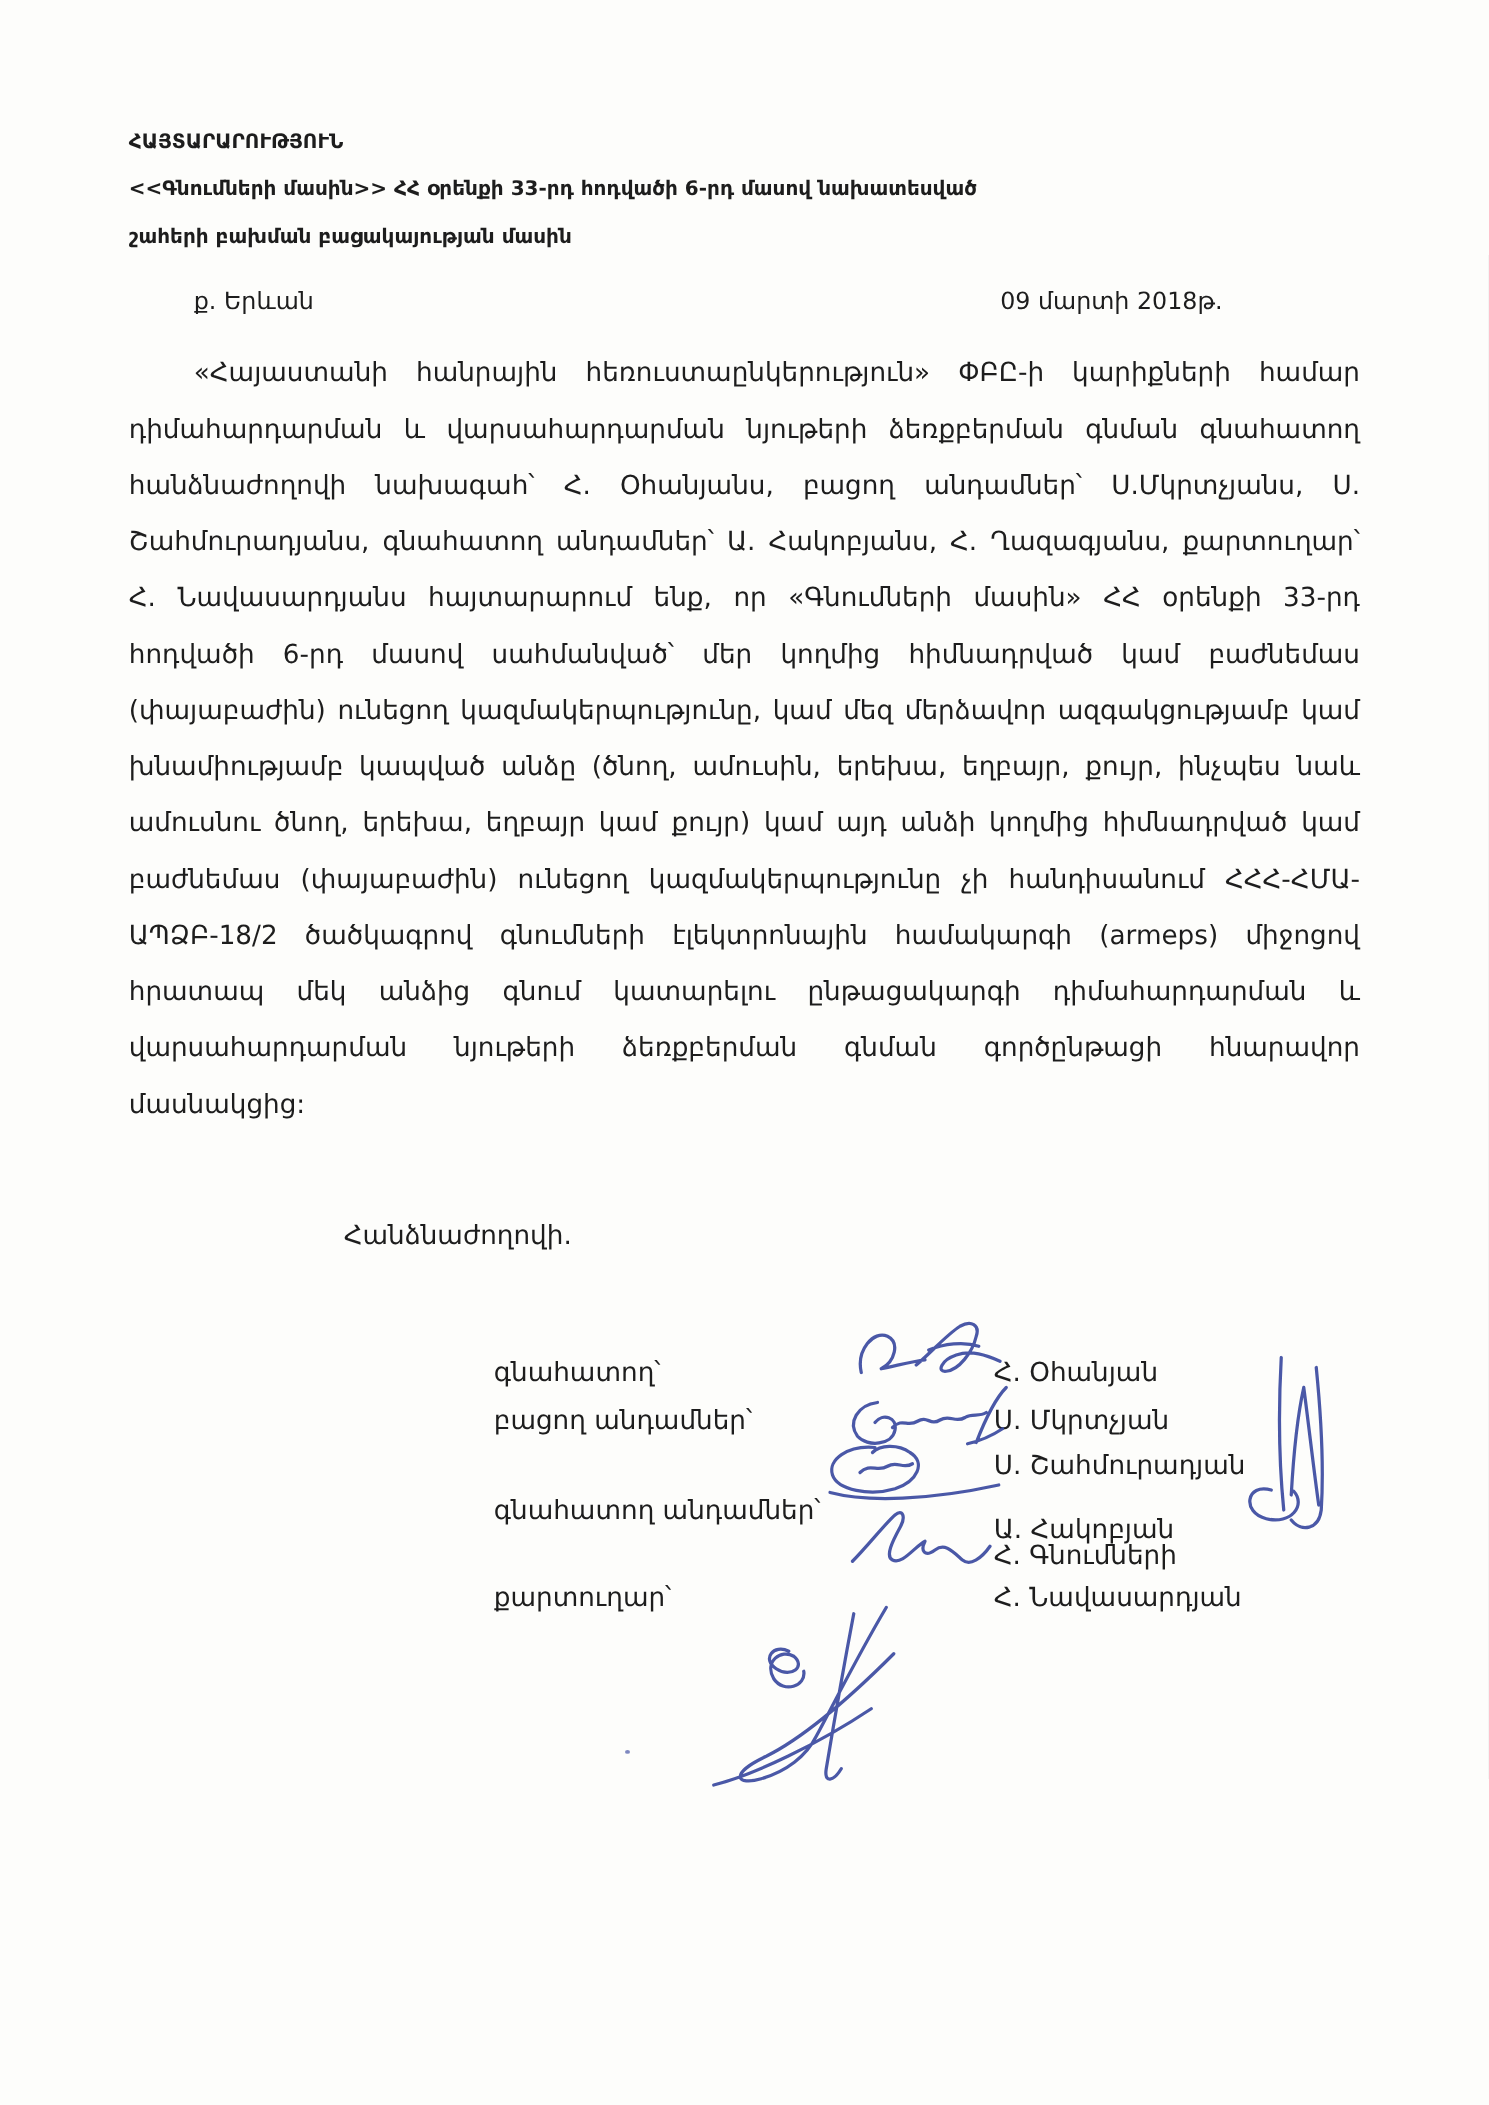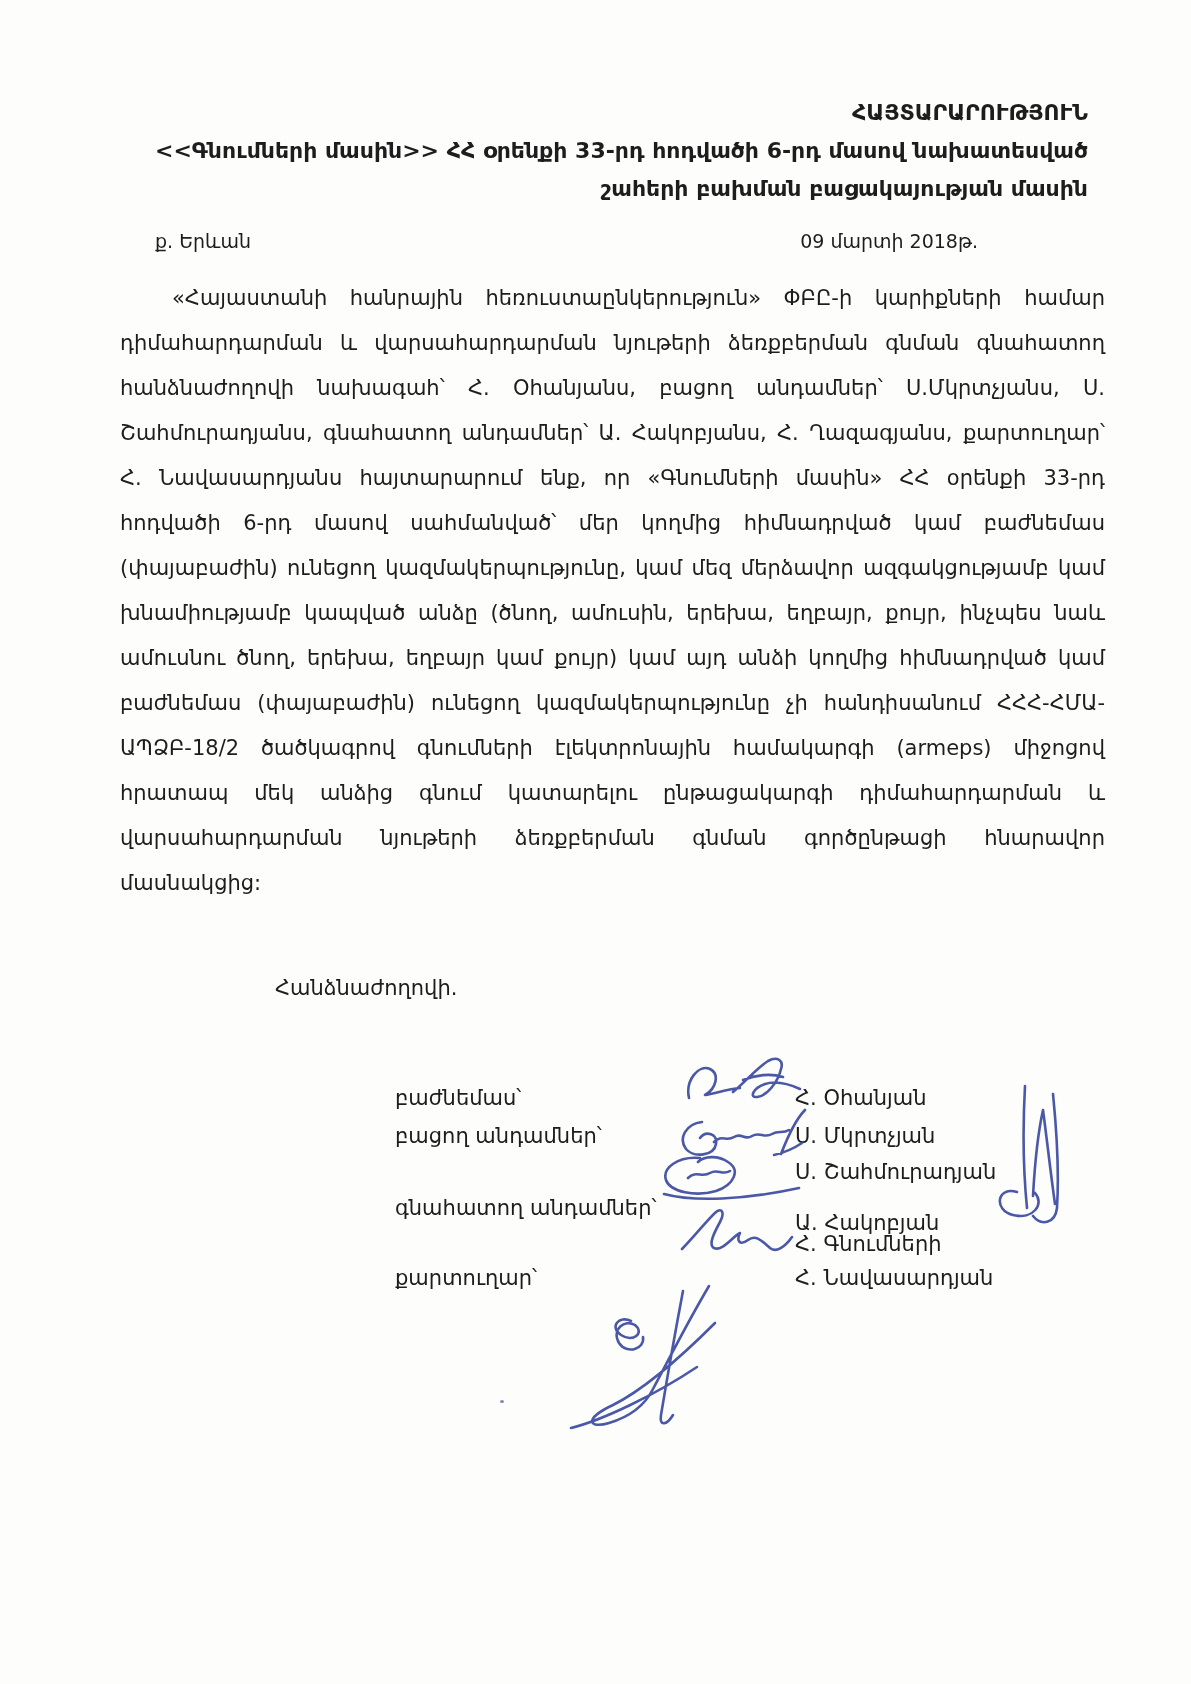--- a/index.html
+++ b/index.html
@@ -11,40 +11,40 @@
     background: #fdfdfb;
     font-family: "DejaVu Sans", sans-serif;
     color: #1d1d1d;
     overflow: hidden;
   }
   .title-block {
     position: absolute;
     top: 94px;
     left: 103px;
     width: 985px;
-    text-align: right;
+    text-align: left;
     font-weight: bold;
-    font-size: 22px;
+    font-size: 16px;
     line-height: 38px;
   }
   .meta-row {
     position: absolute;
     top: 230px;
     left: 103px;
     width: 985px;
     display: flex;
     justify-content: space-between;
     font-size: 19px;
   }
   .meta-place { padding-left: 52px; }
   .meta-date { padding-right: 110px; }
   .body-text {
     position: absolute;
     top: 276px;
-    left: 120px;
+    left: 103px;
     width: 985px;
     font-size: 21px;
     line-height: 45px;
     text-align: justify;
     text-indent: 52px;
     word-spacing: 2px;
   }
   .closing {
     position: absolute;
     left: 275px;
@@ -85,21 +85,21 @@
 
   <div class="meta-row">
     <span class="meta-place">ք. Երևան</span>
     <span class="meta-date">09 մարտի 2018թ.</span>
   </div>
 
   <div class="body-text">«Հայաստանի հանրային հեռուստաընկերություն» ՓԲԸ-ի կարիքների համար դիմահարդարման և վարսահարդարման նյութերի ձեռքբերման գնման գնահատող հանձնաժողովի նախագահ՝ Հ. Օհանյանս, բացող անդամներ՝ Ս.Մկրտչյանս, Ս. Շահմուրադյանս, գնահատող անդամներ՝ Ա. Հակոբյանս, Հ. Ղազագյանս, քարտուղար՝ Հ. Նավասարդյանս հայտարարում ենք, որ «Գնումների մասին» ՀՀ օրենքի 33-րդ հոդվածի 6-րդ մասով սահմանված՝ մեր կողմից հիմնադրված կամ բաժնեմաս (փայաբաժին) ունեցող կազմակերպությունը, կամ մեզ մերձավոր ազգակցությամբ կամ խնամիությամբ կապված անձը (ծնող, ամուսին, երեխա, եղբայր, քույր, ինչպես նաև ամուսնու ծնող, երեխա, եղբայր կամ քույր) կամ այդ անձի կողմից հիմնադրված կամ բաժնեմաս (փայաբաժին) ունեցող կազմակերպությունը չի հանդիսանում ՀՀՀ-ՀՄԱ-ԱՊՁԲ-18/2 ծածկագրով գնումների էլեկտրոնային համակարգի (armeps) միջոցով հրատապ մեկ անձից գնում կատարելու ընթացակարգի դիմահարդարման և վարսահարդարման նյութերի ձեռքբերման գնման գործընթացի հնարավոր մասնակցից:</div>
 
   <div class="closing">Հանձնաժողովի.</div>
 
-  <span class="sig-role r1">բաժնեմաս՝</span>
+  <span class="sig-role r1">գնահատող՝</span>
   <span class="sig-role r2">բացող անդամներ՝</span>
   <span class="sig-role r3">գնահատող անդամներ՝</span>
   <span class="sig-role r4">քարտուղար՝</span>
 
   <span class="sig-name n1">Հ. Օհանյան</span>
   <span class="sig-name n2">Ս. Մկրտչյան</span>
   <span class="sig-name n3">Ս. Շահմուրադյան</span>
   <span class="sig-name n4">Ա. Հակոբյան</span>
   <span class="sig-name n5">Հ. Գնումների</span>
   <span class="sig-name n6">Հ. Նավասարդյան</span>

